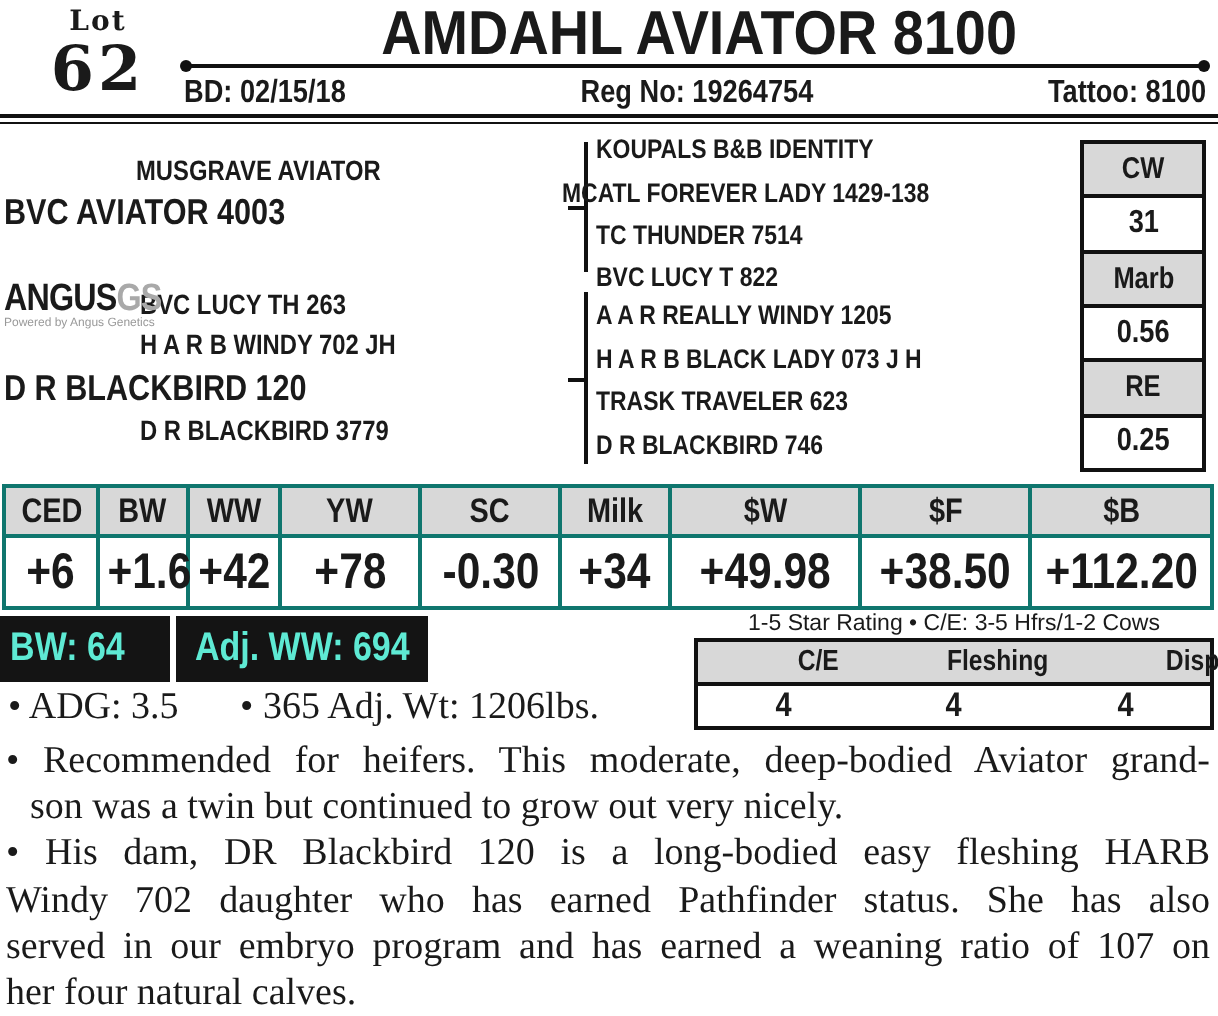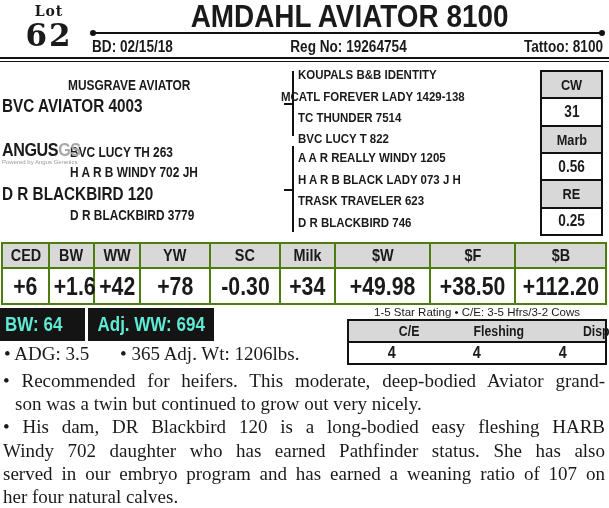--- a/index.html
+++ b/index.html
@@ -39,21 +39,21 @@
 
   
   .carcass { left:540px; top:70px; width:63px; height:166px; border:2px solid #111; display:flex; flex-direction:column; background:#fff; }
   .carcass .cell { flex:1; display:flex; align-items:center; justify-content:center; border-top:2px solid #111; font-weight:bold; }
   .carcass .cell:first-child { border-top:none;text-align:right; }
   .carcass .hd { background:#d8d8d8; font-size:15px; }
   .carcass .vl { background:#fff; font-size:16px; }
 
   
   table.epd { position:absolute; left:1px; top:242px; width:604px; border-collapse:collapse; table-layout:fixed; }
-  table.epd td { border:2px solid #4d7c0f; text-align:center; font-weight:bold; padding:0; }
+  table.epd td { border:2px solid #0f766e; text-align:center; font-weight:bold; padding:0; }
   table.epd tr.hd td { background:#d8d8d8; height:25px; font-size:17px; }
   table.epd tr.vl td { background:#fff; height:36px; font-size:25px; }
 
   
   .bars { left:0; top:308px; height:33px; display:flex; gap:3px; }
   .bar { background:#141414; color:#5eead4; display:flex; align-items:center; font-weight:bold; font-size:20px; }
   .adg-line { left:4px; top:343px; font-family:"Liberation Serif", serif; font-size:19px; white-space:nowrap; }
   .adg-line .sp { margin-left:26px; }
 
   
@@ -184,21 +184,21 @@
       </div>
     <div class="bar" style="width:126px;">
         <span class="cx">Adj. WW: 694</span>
       </div>
   </div>
   <div class="abs adg-line">
     <span>• ADG: 3.5</span>
     <span class="sp">• 365 Adj. Wt: 1206lbs.</span>
   </div>
 
-  <div class="abs star-caption">1-5 Star Rating • C/E: 3-5 Hfrs/3-2 Cows</div>
+  <div class="abs star-caption">1-5 Star Rating • C/E: 3-5 Hfrs/1-2 Cows</div>
   <div class="abs star-table">
     <div class="star-row hd">
       <div class="star-cell">
           <span class="cx">C/E</span>
         </div>
       <div class="star-cell">
           <span class="cx">Fleshing</span>
         </div>
       <div class="star-cell">
           <span class="cx">Disposition</span>

